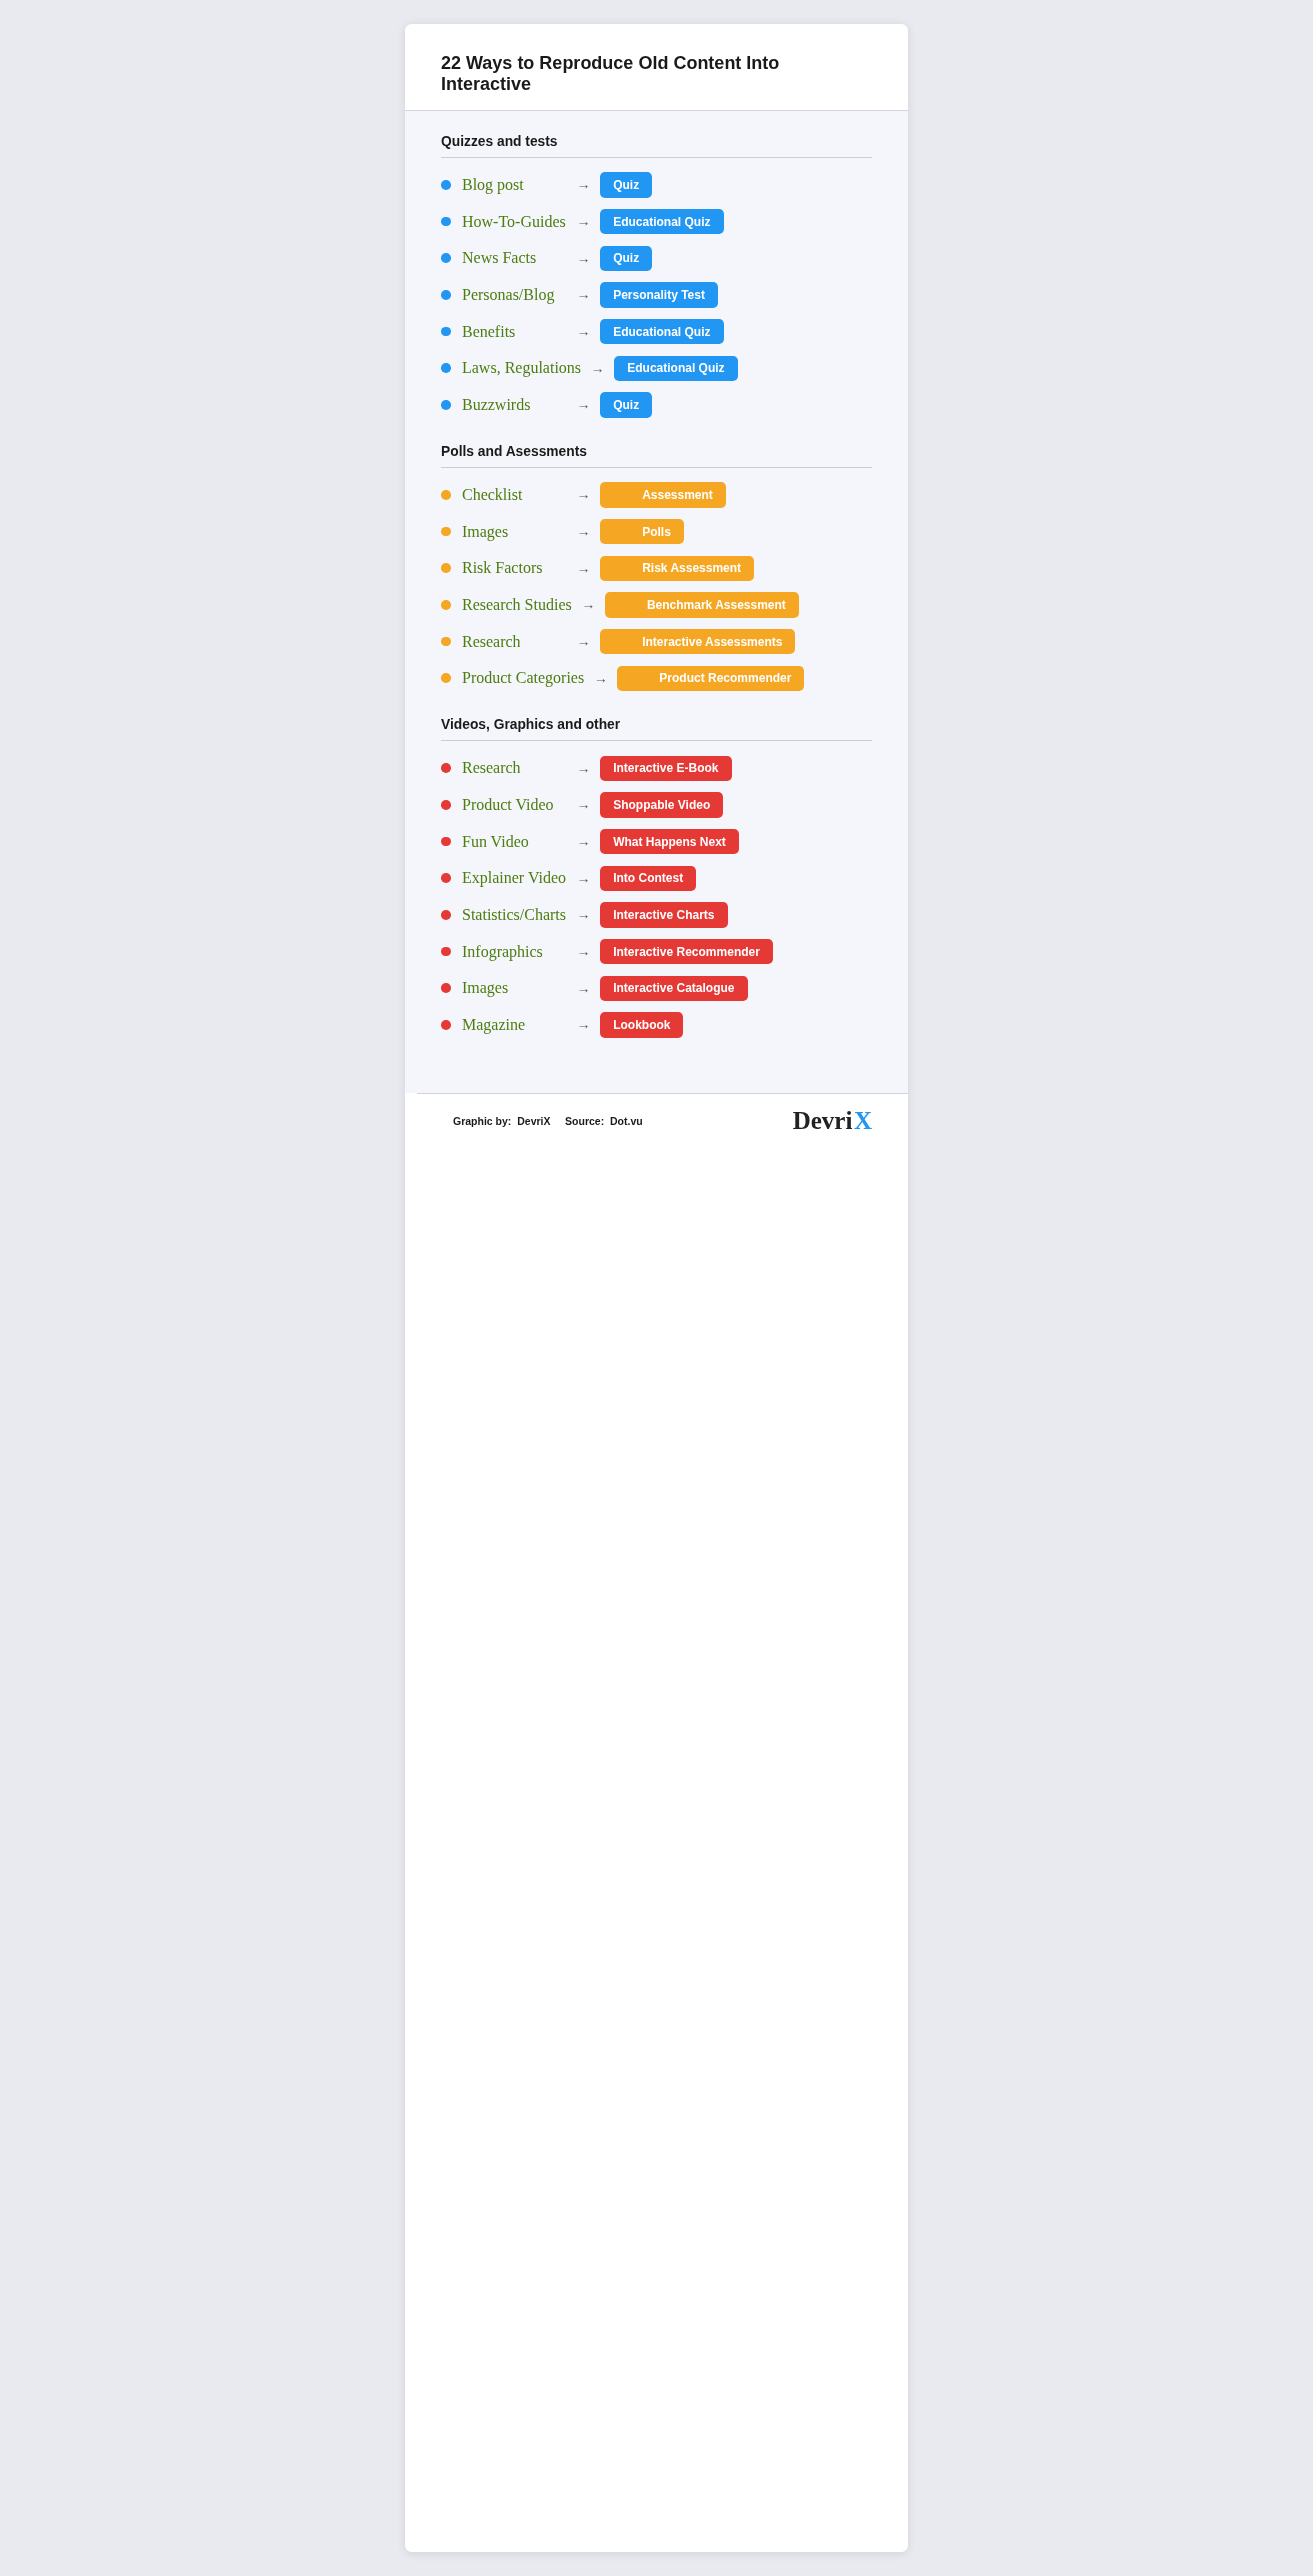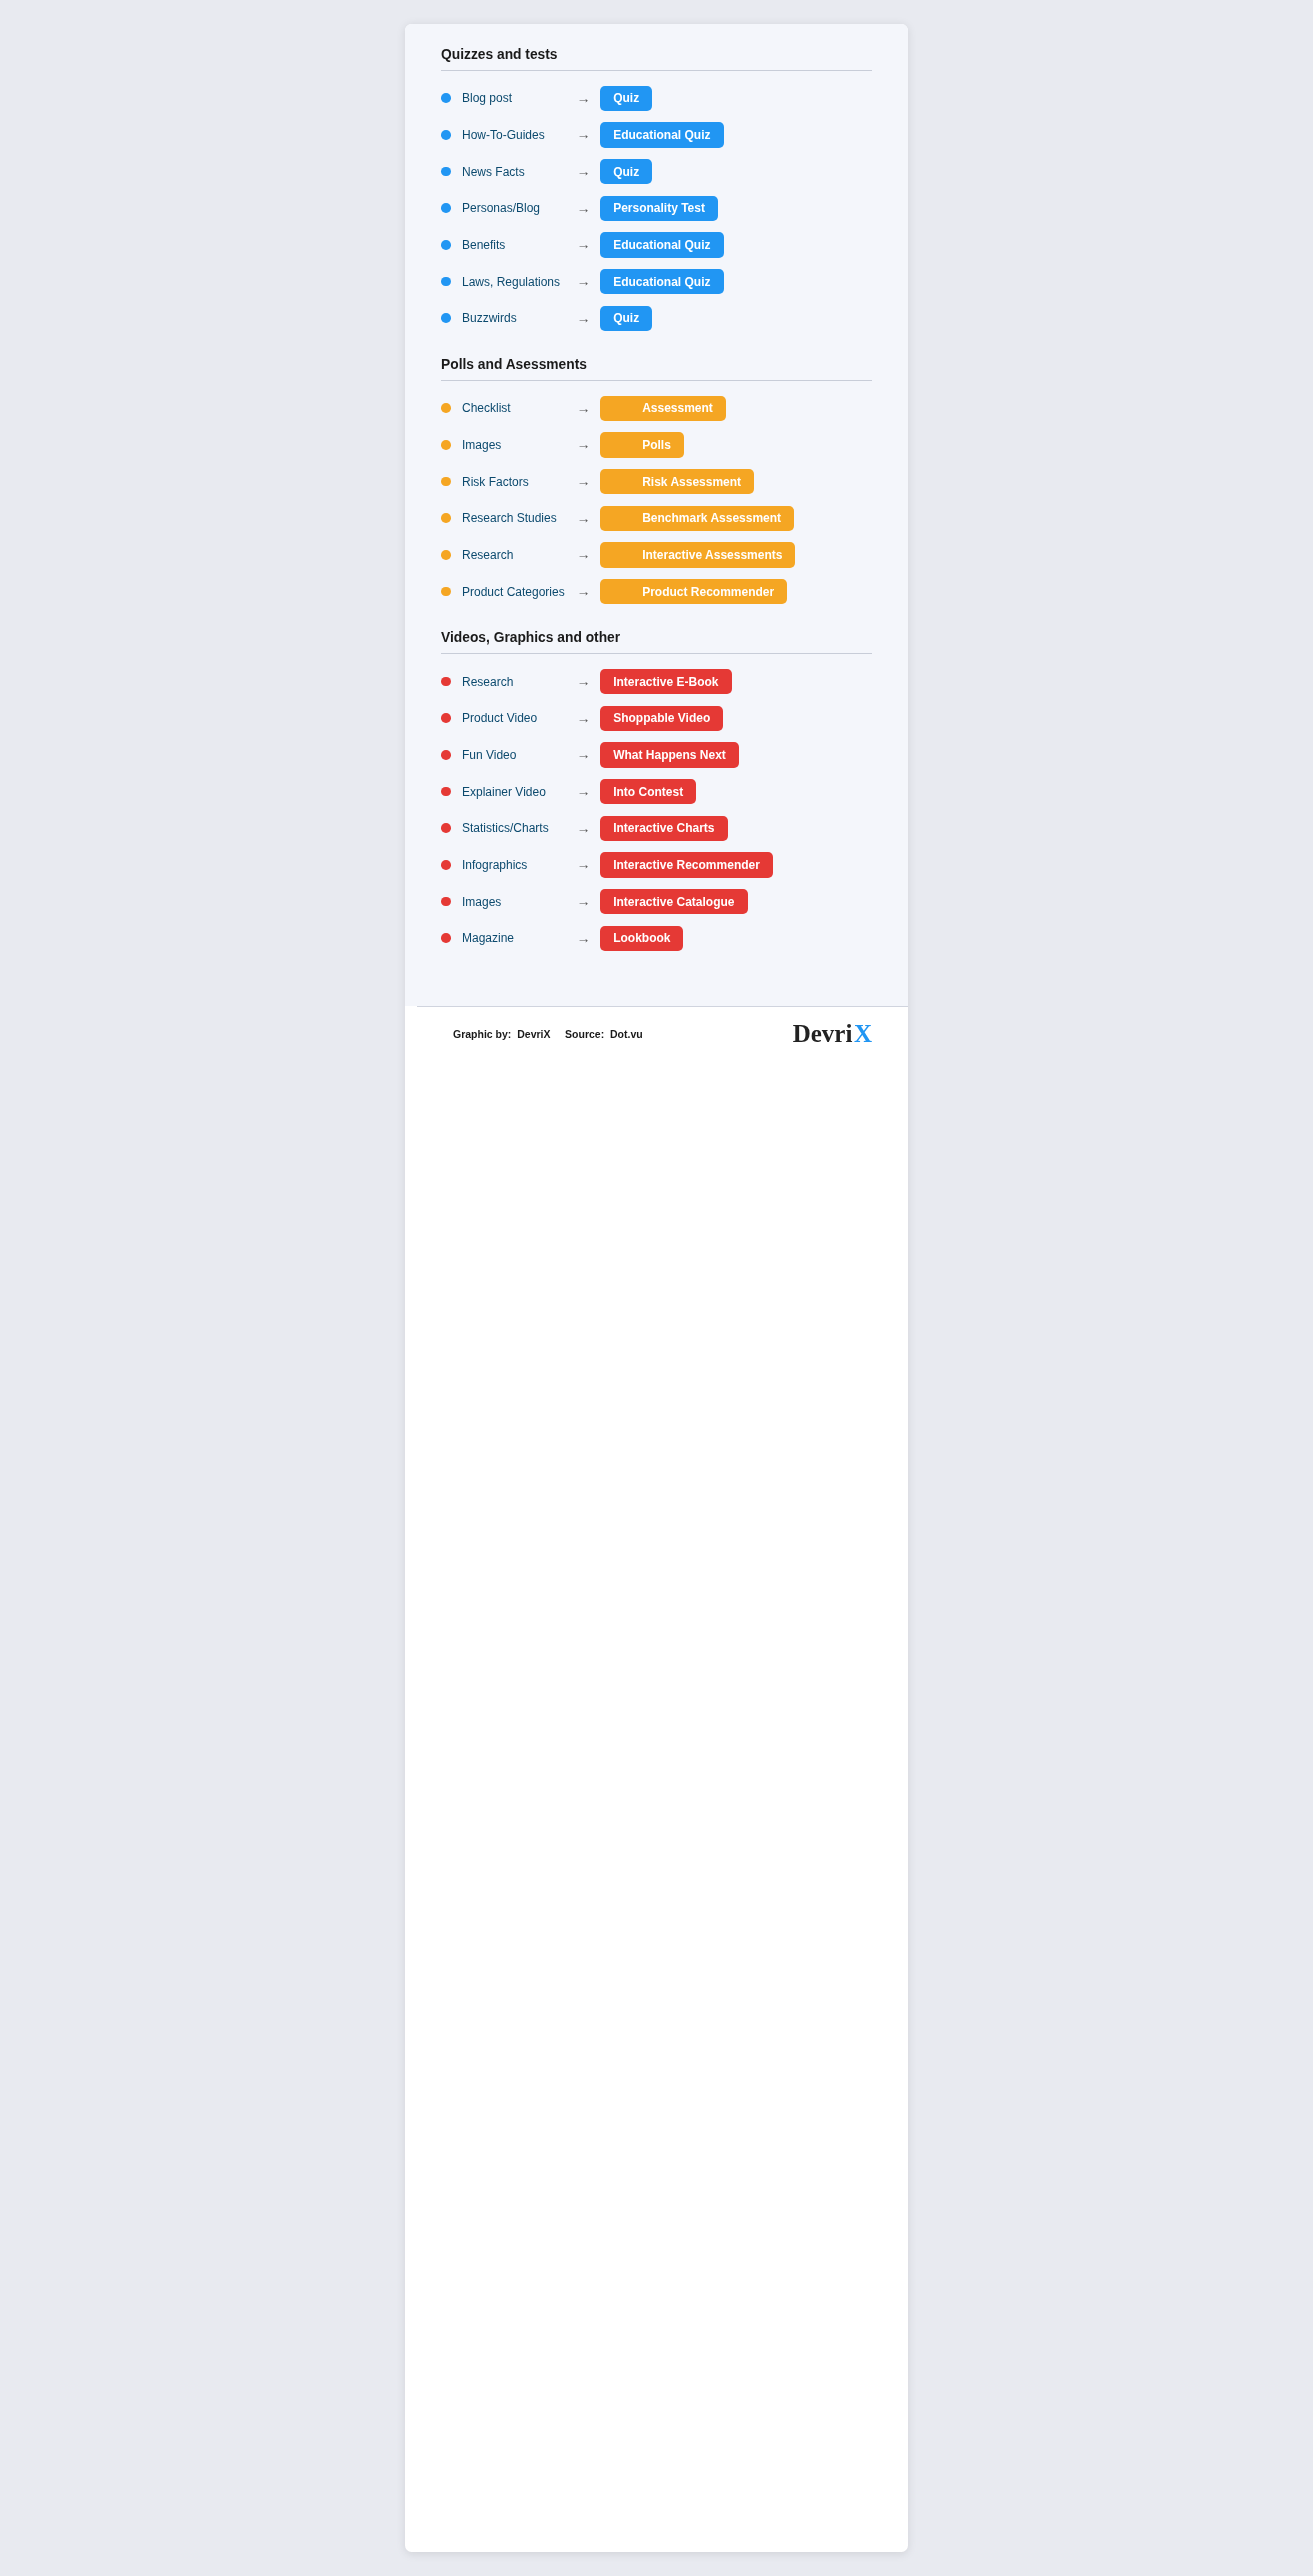--- a/index.html
+++ b/index.html
@@ -53,24 +53,25 @@
       width: 9.7px;
       height: 9.7px;
       border-radius: 50%;
       flex-shrink: 0;
       margin-right: 11.3px;
     }
     .bullet-blue { background: #2196f3; }
     .bullet-orange { background: #f5a623; }
     .bullet-red { background: #e53935; }
     .item-label {
-      font-size: 12px;
-      color: #0c4a6e;
+      font-size: 16px;
+      color: #4d7c0f;
       min-width: 105px;
       flex-shrink: 0;
+      font-family: Liberation Serif, serif;
     }
     .arrow {
       font-size: 13.8px;
       color: #555;
       margin: 0 9.7px;
       flex-shrink: 0;
     }
     .badge {
       display: inline-block;
       border-radius: 4.9px;
@@ -106,20 +107,21 @@
       font-size: 25px;
       font-weight: 800;
       color: #222;
       font-family: Liberation Serif, serif;
     }
   </style>
 </head>
 <body>
 
 <div class="card">
+  <div class="main-title">22 Ways to Reproduce Old Content Into Interactive</div>
   <div class="content">
 
   <div class="section">
         <div class="section-title">Quizzes and tests</div>
         <hr class="section-divider">
         <div class="item-row">
           <span class="bullet bullet-blue"></span>
           <span class="item-label">Blog post</span>
           <span class="arrow">→</span>
           <span class="badge badge-blue">Quiz</span>

